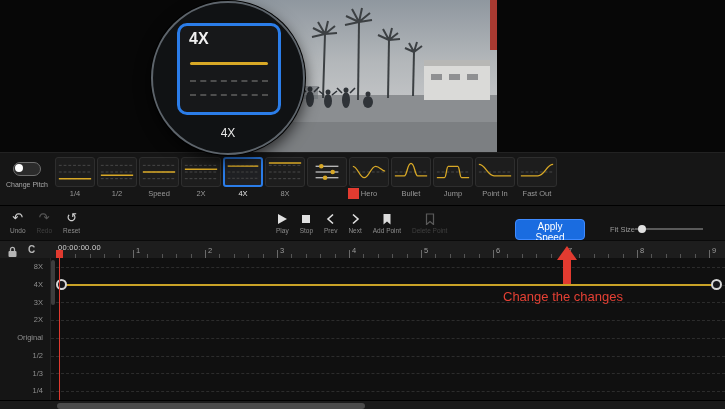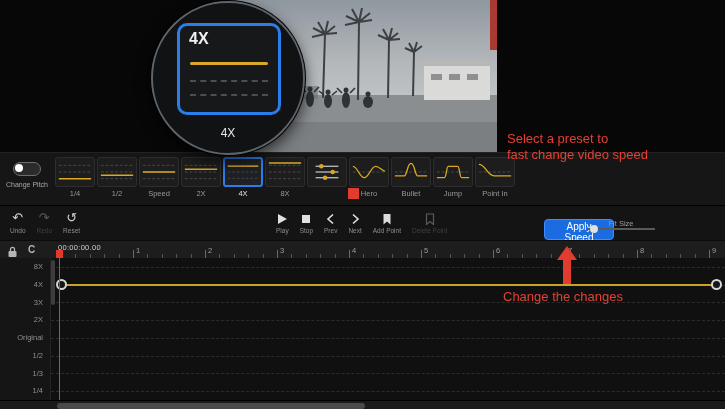--- a/index.html
+++ b/index.html
@@ -42,23 +42,23 @@
 
   
   .toolbar{position:absolute;left:0;top:205px;width:725px;height:35px;background:#141414;border-top:1px solid #000;}
   .tb-left{position:absolute;left:10px;top:5px;display:flex;gap:11px;}
   .tb-center{position:absolute;left:276px;top:5px;display:flex;gap:11px;}
   .tb-item{display:flex;flex-direction:column;align-items:center;gap:1px;cursor:pointer;}
   .tb-icon{font-size:13px;line-height:14px;height:15px;color:#d0d0d0;}
   .tb-icon svg{display:block;margin-top:2px;}
   .tb-label{font-size:6.5px;color:#8d8d8d;white-space:nowrap;}
   .dim{opacity:.35;}
-  .apply{position:absolute;left:544px;top:13px;width:70px;height:21px;background:#1a6ce0;border:1px solid #3f8bff;
+  .apply{position:absolute;left:515px;top:13px;width:70px;height:21px;background:#1a6ce0;border:1px solid #3f8bff;
          border-radius:4px;color:#fff;font-size:10px;font-family:"Liberation Sans",sans-serif;cursor:pointer;}
-  .fitsize{position:absolute;left:587px;top:13px;height:20px;display:flex;align-items:center;flex-direction:column;}
+  .fitsize{position:absolute;left:610px;top:13px;height:20px;display:flex;align-items:center;}
   .fs-label{font-size:7.5px;color:#9a9a9a;}
   .fs-track{position:relative;width:68px;height:2px;background:#5a5a5a;cursor:pointer;}
   .fs-knob{position:absolute;left:3px;top:-3px;width:8px;height:8px;border-radius:50%;background:#e0e0e0;}
 
   
   .ruler{position:absolute;left:0;top:240px;width:725px;height:18px;background:#1d1d1d;border-top:1px solid #0a0a0a;cursor:pointer;}
   .lock{position:absolute;left:7px;top:3px;cursor:pointer;}
   .cicon{position:absolute;left:28px;top:3px;font-size:10px;font-weight:bold;color:#b5b5b5;cursor:pointer;}
   .timecode{position:absolute;left:58px;top:2px;font-size:7.5px;color:#d2d2d2;letter-spacing:.3px;}
   .tick{position:absolute;top:13px;width:1px;height:5px;background:#555;}
@@ -132,22 +132,20 @@
           <ellipse cx="118" cy="100" rx="4" ry="8"></ellipse>
             <circle cx="118" cy="90" r="2.5"></circle>
           <ellipse cx="140" cy="102" rx="5" ry="6"></ellipse>
             <circle cx="140" cy="94" r="2.5"></circle>
           <path d="M78,92 l-5,-5 M86,92 l5,-5 M96,95 l-5,-4 M104,95 l5,-4 M114,93 l-5,-5 M122,93 l5,-5" stroke="#2f3338" stroke-width="1.6"></path>
         </g>
         <rect x="262" y="0" width="7" height="50" fill="#a93a31"></rect>
       </svg>
     </div>
 
-    <div class="annotation note1">Select a preset to
-fast change video speed</div>
 
     <div class="magnifier">
       <div class="zoom-tile">
         <div class="zoom-label">4X</div>
         <div class="z-solid"></div>
         <div class="z-dash z-d1"></div>
         <div class="z-dash z-d2"></div>
       </div>
       <div class="magnifier-caption">4X</div>
     </div>
@@ -261,20 +259,27 @@
               <path d="M3,20 L11,20 C13,20 13,8 15,8 L25,8 C27,8 27,20 29,20 L37,20" fill="none" stroke="#d8a826" stroke-width="1.4"></path>
             </svg></div>
           <div class="tile-label">Jump</div>
         </div>
         <div class="tile">
           <div class="tile-box"><svg viewBox="0 0 40 28" width="100%" height="100%">
               <line x1="3" y1="14" x2="37" y2="14" stroke="#4a4a4a" stroke-width="1" stroke-dasharray="3 2"></line>
               <path d="M3,6 C10,6 12,18 19,18 L37,18" fill="none" stroke="#d8a826" stroke-width="1.4"></path>
             </svg></div>
           <div class="tile-label">Point In</div>
+        </div>
+        <div class="tile">
+          <div class="tile-box"><svg viewBox="0 0 40 28" width="100%" height="100%">
+              <line x1="3" y1="14" x2="37" y2="14" stroke="#4a4a4a" stroke-width="1" stroke-dasharray="3 2"></line>
+              <path d="M3,18 L21,18 C28,18 30,6 37,6" fill="none" stroke="#d8a826" stroke-width="1.4"></path>
+            </svg></div>
+          <div class="tile-label">Fast Out</div>
         </div>
       </div>
   </div>
   <div class="red-marker"></div>
 
   <div class="toolbar">
     <div class="tb-left">
       <div class="tb-item">
         <span class="tb-icon">↶</span>
         <span class="tb-label">Undo</span>

